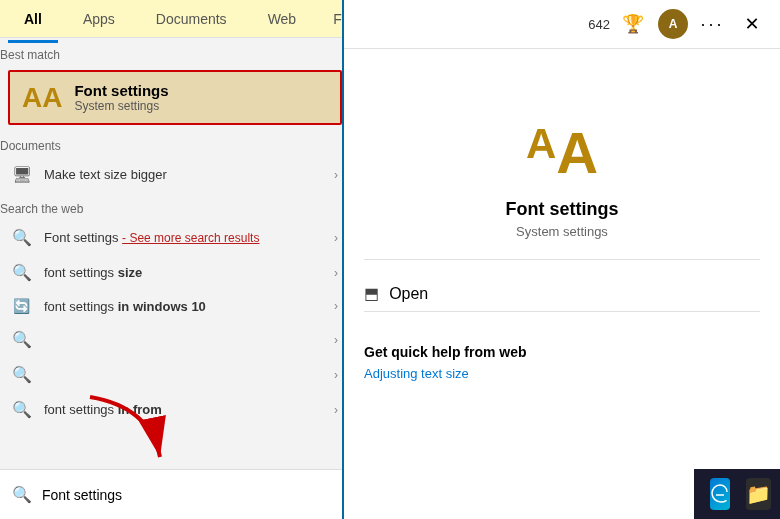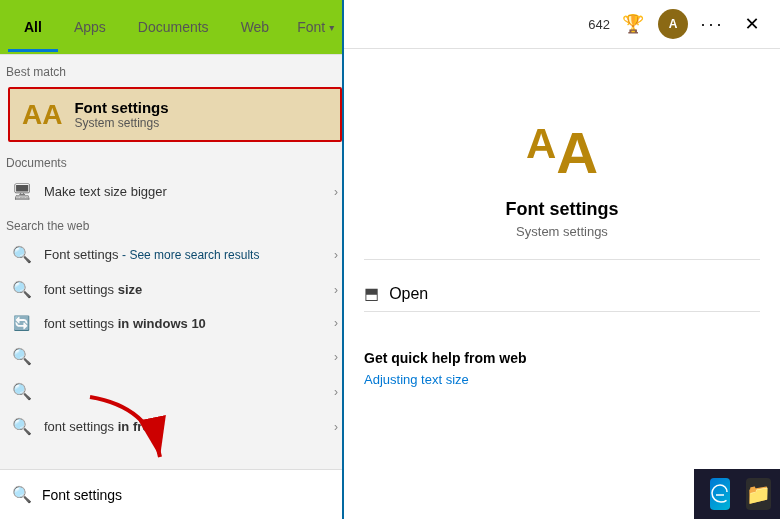--- a/index.html
+++ b/index.html
@@ -21,25 +21,25 @@
       height: 519px;
       background: #f3f3f3;
       display: flex;
       flex-direction: column;
     }
 
     
     .tabs-bar {
       display: flex;
       align-items: center;
-      height: 55px;
-      background: #84cc16;
+      height: 38px;
+      background: #fef9c3;
       padding: 0 8px;
       border-bottom: 1px solid #e0e0e0;
-      gap: 0;
+      gap: 9px;
     }
 
     .tab-item {
       padding: 8px 16px;
       font-size: 14px;
       color: #555;
       cursor: pointer;
       height: 49px;
       display: flex;
       align-items: center;
@@ -76,21 +76,21 @@
     
     .results-area {
       flex: 1;
       overflow-y: auto;
       padding: 0;
     }
 
     .section-label {
       font-size: 12px;
       color: #666;
-      padding: 10px 12px 4px 6px;
+      padding: 10px 12px 4px 0;
       font-weight: 400;
     }
 
     .best-match-item {
       display: flex;
       align-items: center;
       padding: 10px 12px;
       margin: 4px 8px;
       background: #e8d8b0;
       border: 2px solid #cc0000;
@@ -132,21 +132,22 @@
     .result-item .label {
       font-size: 13px;
       color: #333;
       flex: 1;
     }
     .result-item .label b {
       font-weight: 700;
     }
     .result-item .see-more {
       font-size: 12px;
-      color: #0c4a6e;
+      color: #b91c1c;
+      text-decoration: underline;
     }
     .result-item .chevron-right {
       font-size: 12px;
       color: #888;
       position: absolute;
       right: 12px;
     }
 
     
     .search-input-bar {
@@ -275,21 +276,21 @@
     .right-action .action-label {
       font-size: 16px;
       color: #000;
     }
 
     .right-help-title {
       width: 100%;
       font-size: 14px;
       font-weight: 600;
       color: #000;
-      margin-top: 22px;
+      margin-top: 16px;
       margin-bottom: 6px;
     }
     .right-help-text {
       width: 100%;
       font-size: 13px;
       color: #0078d4;
       cursor: pointer;
     }
 
     

